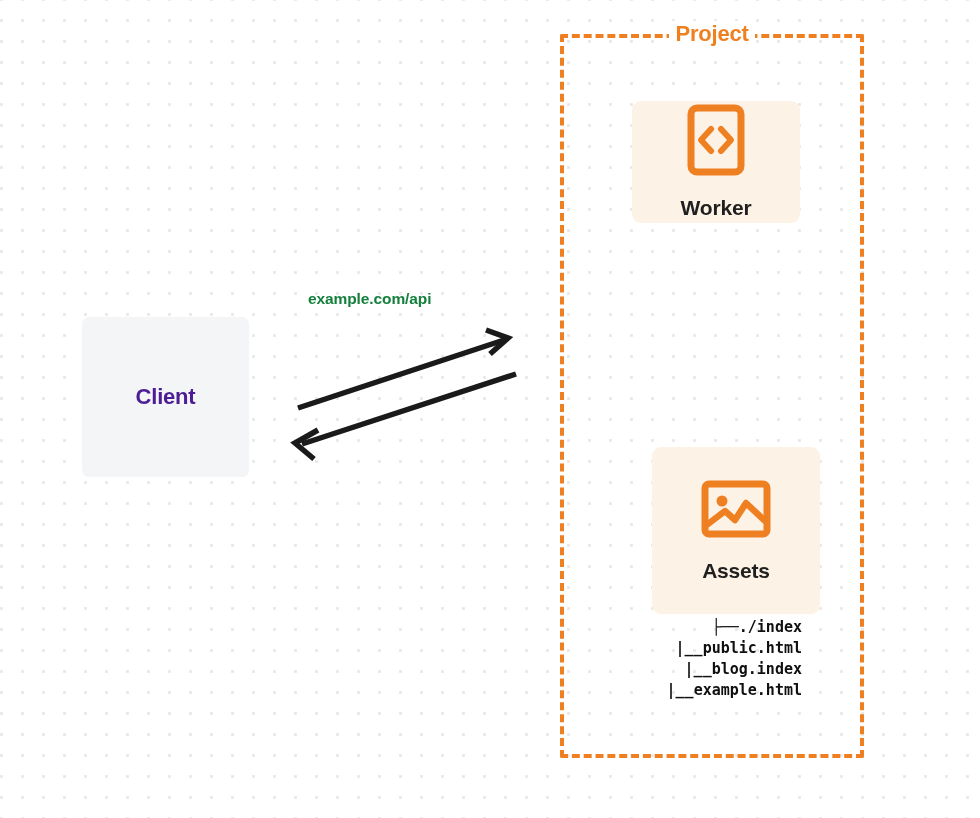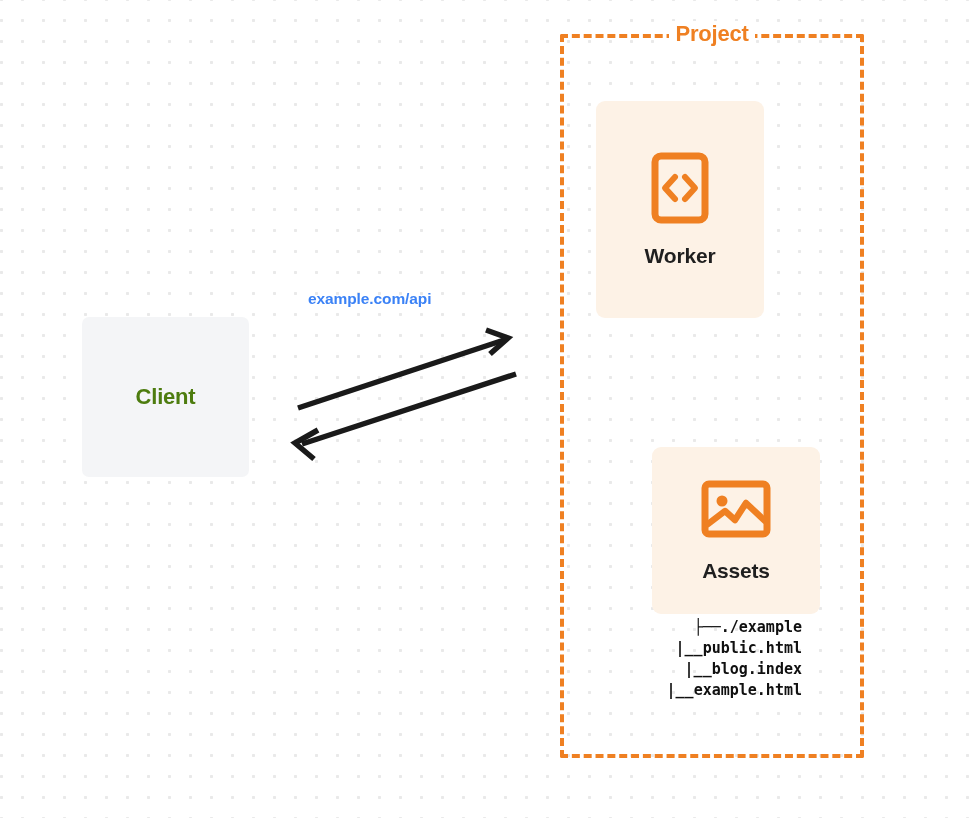--- a/index.html
+++ b/index.html
@@ -37,38 +37,38 @@
     height: 160px;
     background: #f4f5f7;
     border-radius: 7px;
     display: flex;
     align-items: center;
     justify-content: center;
   }
   #client-node .node-label {
     font-size: 22px;
     font-weight: bold;
-    color: #4d7c0f;
+    color: #4c1d95;
     letter-spacing: -0.2px;
   }
 
   
   #arrow-svg {
     left: 270px;
     top: 320px;
     width: 260px;
     height: 150px;
     z-index: 3;
   }
   #request-label {
     left: 308px;
     top: 290px;
     font-size: 15.5px;
     font-weight: bold;
-    color: #3b82f6;
+    color: #15803d;
     letter-spacing: -0.1px;
     white-space: nowrap;
   }
 
   
   #project-container {
     left: 560px;
     top: 34px;
     width: 304px;
     height: 724px;
@@ -104,24 +104,24 @@
     align-items: center;
     justify-content: center;
   }
   .service-card .card-label {
     font-size: 21px;
     font-weight: bold;
     color: #1f1f1f;
     letter-spacing: -0.2px;
   }
   #worker-card {
-    left: 596px;
+    left: 632px;
     top: 101px;
     width: 168px;
-    height: 217px;
+    height: 122px;
   }
   #worker-card .card-icon { margin-bottom: 16px; }
   #assets-card {
     left: 628px;
     top: 447px;
     width: 168px;
     height: 167px;
     margin-left: 24px;
   }
   #assets-card .card-icon { margin-bottom: 16px; }
@@ -189,21 +189,21 @@
       <circle cx="21" cy="22" r="5.5" fill="#ef8022"></circle>
       <polyline points="7,45 24,32 34,41 45,24 64,42" fill="none" stroke="#ef8022" stroke-width="6.5" stroke-linecap="round" stroke-linejoin="round"></polyline>
     </svg>
   </span>
   <span class="card-label">Assets</span>
 </div>
 
 <div class="layer" id="file-tree">
   <div class="tree-row">
     <span>├──</span>
-    <span>./example</span>
+    <span>./index</span>
   </div>
   <div class="tree-row">
     <span>|__</span>
     <span>public.html</span>
   </div>
   <div class="tree-row">
     <span>|__</span>
     <span>blog.index</span>
   </div>
   <div class="tree-row">

